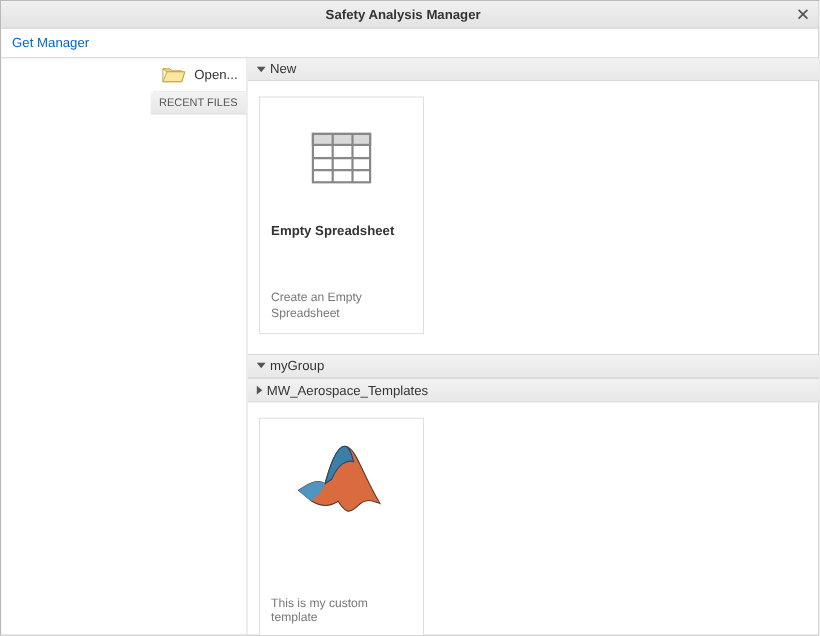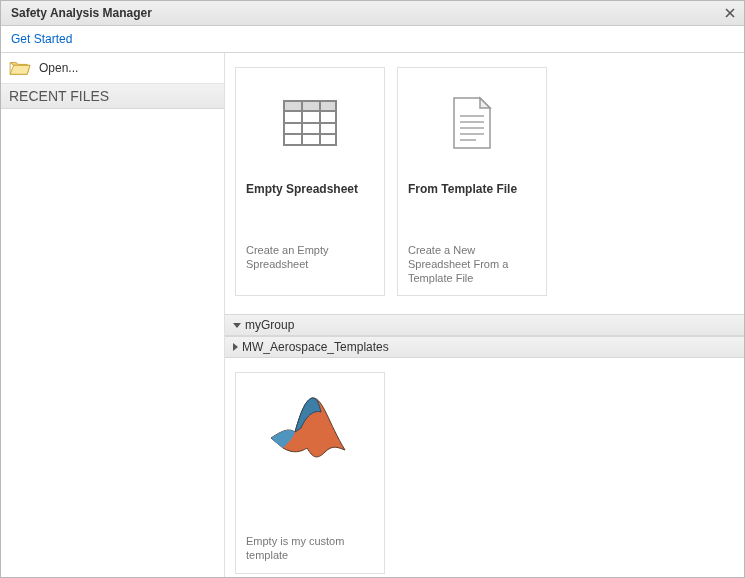--- a/index.html
+++ b/index.html
@@ -25,20 +25,21 @@
   border-bottom: 1px solid #c9c9c9;
   display: flex;
   align-items: center;
   padding: 0 6px 0 10px;
 }
 .titlebar .title {
   font-weight: bold;
   color: #333;
   flex: 1;
   font-size: 12px;
+  text-align: center;
 }
 .close-x {
   width: 16px;
   height: 16px;
   display: flex;
   align-items: center;
   justify-content: center;
   cursor: pointer;
   color: #555;
 }
@@ -57,36 +58,37 @@
   flex: 1;
   display: flex;
   overflow: hidden;
 }
 .sidebar {
   width: 224px;
   border-right: 1px solid #e0e0e0;
   display: flex;
   flex-direction: column;
   box-sizing: border-box;
+  align-items: flex-end;
 }
 .open-row {
   display: flex;
   align-items: center;
   gap: 8px;
   padding: 6px 8px;
   border-bottom: 1px solid #e5e5e5;
   cursor: pointer;
 }
 .folder-icon svg { width: 22px; height: 18px; display:block; }
 .open-row span.lbl { color: #333; }
 .recent-header {
   background: linear-gradient(#f2f2f2, #e8e8e8);
   border-bottom: 1px solid #d8d8d8;
   padding: 4px 8px;
-  font-size: 14px;
+  font-size: 10px;
   color: #555;
 }
 .main {
   flex: 1;
   overflow-y: auto;
   padding: 0;
 }
 .section-header {
   background: linear-gradient(#f2f2f2, #e8e8e8);
   border-top: 1px solid #d8d8d8;
@@ -163,77 +165,64 @@
     <div class="title">Safety Analysis Manager</div>
     <div class="close-x">
       <svg viewBox="0 0 10 10">
         <line x1="1" y1="1" x2="9" y2="9" stroke="#555" stroke-width="1.6"></line>
         <line x1="9" y1="1" x2="1" y2="9" stroke="#555" stroke-width="1.6"></line>
       </svg>
     </div>
   </div>
 
   <div class="link-row">
-    <a>Get Started</a>
+    <a>Get Manager</a>
   </div>
 
   <div class="body">
 
     <div class="sidebar">
       <div class="open-row">
         <span class="folder-icon">
           <svg viewBox="0 0 24 20">
             <path d="M1 4 L1 17 L20 17 L23 7 L5 7 L4 4 Z" fill="#fff" stroke="#c8a237" stroke-width="1"></path>
             <path d="M1 4 L8 4 L10 6 L20 6 L20 7 L5 7 Z" fill="#f6d484" stroke="#c8a237" stroke-width="1"></path>
             <path d="M5 7 L23 7 L20 17 L1 17 Z" fill="#fbe7a2" stroke="#c8a237" stroke-width="1"></path>
           </svg>
         </span>
         <span class="lbl">Open...</span>
       </div>
       <div class="recent-header">RECENT FILES</div>
     </div>
 
     <div class="main">
 
+      <div class="section-header">
+        <span class="tri down"></span>
+        <span>New</span>
+      </div>
       <div class="section-body">
 
         <div class="card">
           <div class="thumb">
             <svg class="spreadsheet-ico" width="56" height="48" viewBox="0 0 56 48">
               <rect class="outer" x="2" y="2" width="52" height="44"></rect>
               <rect x="2" y="2" width="52" height="10" fill="#d9d9d9" stroke="#888" stroke-width="2"></rect>
               <line x1="2" y1="24" x2="54" y2="24"></line>
               <line x1="2" y1="35" x2="54" y2="35"></line>
               <line x1="20" y1="2" x2="20" y2="46"></line>
               <line x1="38" y1="2" x2="38" y2="46"></line>
             </svg>
           </div>
           <div class="meta">
             <div class="ctitle">Empty Spreadsheet</div>
             <div class="cdesc">Create an Empty Spreadsheet</div>
           </div>
         </div>
 
-        <div class="card">
-          <div class="thumb">
-            <svg class="doc-ico" width="44" height="54" viewBox="0 0 44 54">
-              <path class="sheet" d="M4 2 L30 2 L40 12 L40 52 L4 52 Z"></path>
-              <path d="M30 2 L30 12 L40 12 Z" fill="#eee" stroke="#999" stroke-width="1.5"></path>
-              <line x1="10" y1="20" x2="34" y2="20"></line>
-              <line x1="10" y1="26" x2="34" y2="26"></line>
-              <line x1="10" y1="32" x2="34" y2="32"></line>
-              <line x1="10" y1="38" x2="34" y2="38"></line>
-              <line x1="10" y1="44" x2="26" y2="44"></line>
-            </svg>
-          </div>
-          <div class="meta">
-            <div class="ctitle">From Template File</div>
-            <div class="cdesc">Create a New Spreadsheet From a Template File</div>
-          </div>
-        </div>
 
       </div>
 
       <div class="section-header">
         <span class="tri down"></span>
         <span>myGroup</span>
       </div>
 
       <div class="section-header">
         <span class="tri right"></span>
@@ -243,21 +232,21 @@
 
         <div class="card">
           <div class="thumb">
             <svg width="90" height="80" viewBox="0 0 90 80">
               <path d="M6 50 C18 42, 24 40, 30 44 C34 30, 40 10, 48 10 C58 10, 64 36, 80 62 C74 60, 68 56, 60 64 C52 72, 48 70, 42 60 C36 64, 28 66, 18 60 Z" fill="#d96b3f" stroke="#5a3a2a" stroke-width="1"></path>
               <path d="M30 44 C34 30, 40 10, 48 10 C52 10, 54 16, 56 24 C50 22, 42 26, 36 40 Z" fill="#3d7ea6" stroke="#264a63" stroke-width="1"></path>
               <path d="M6 50 C18 42, 24 40, 30 44 C28 50, 24 54, 18 60 C12 56, 8 52, 6 50 Z" fill="#4f95bf"></path>
             </svg>
           </div>
           <div class="meta">
-            <div class="cdesc">Empty is my custom template</div>
+            <div class="cdesc">This is my custom template</div>
           </div>
         </div>
 
       </div>
 
     </div>
   </div>
 </div>
 
 </body></html>

